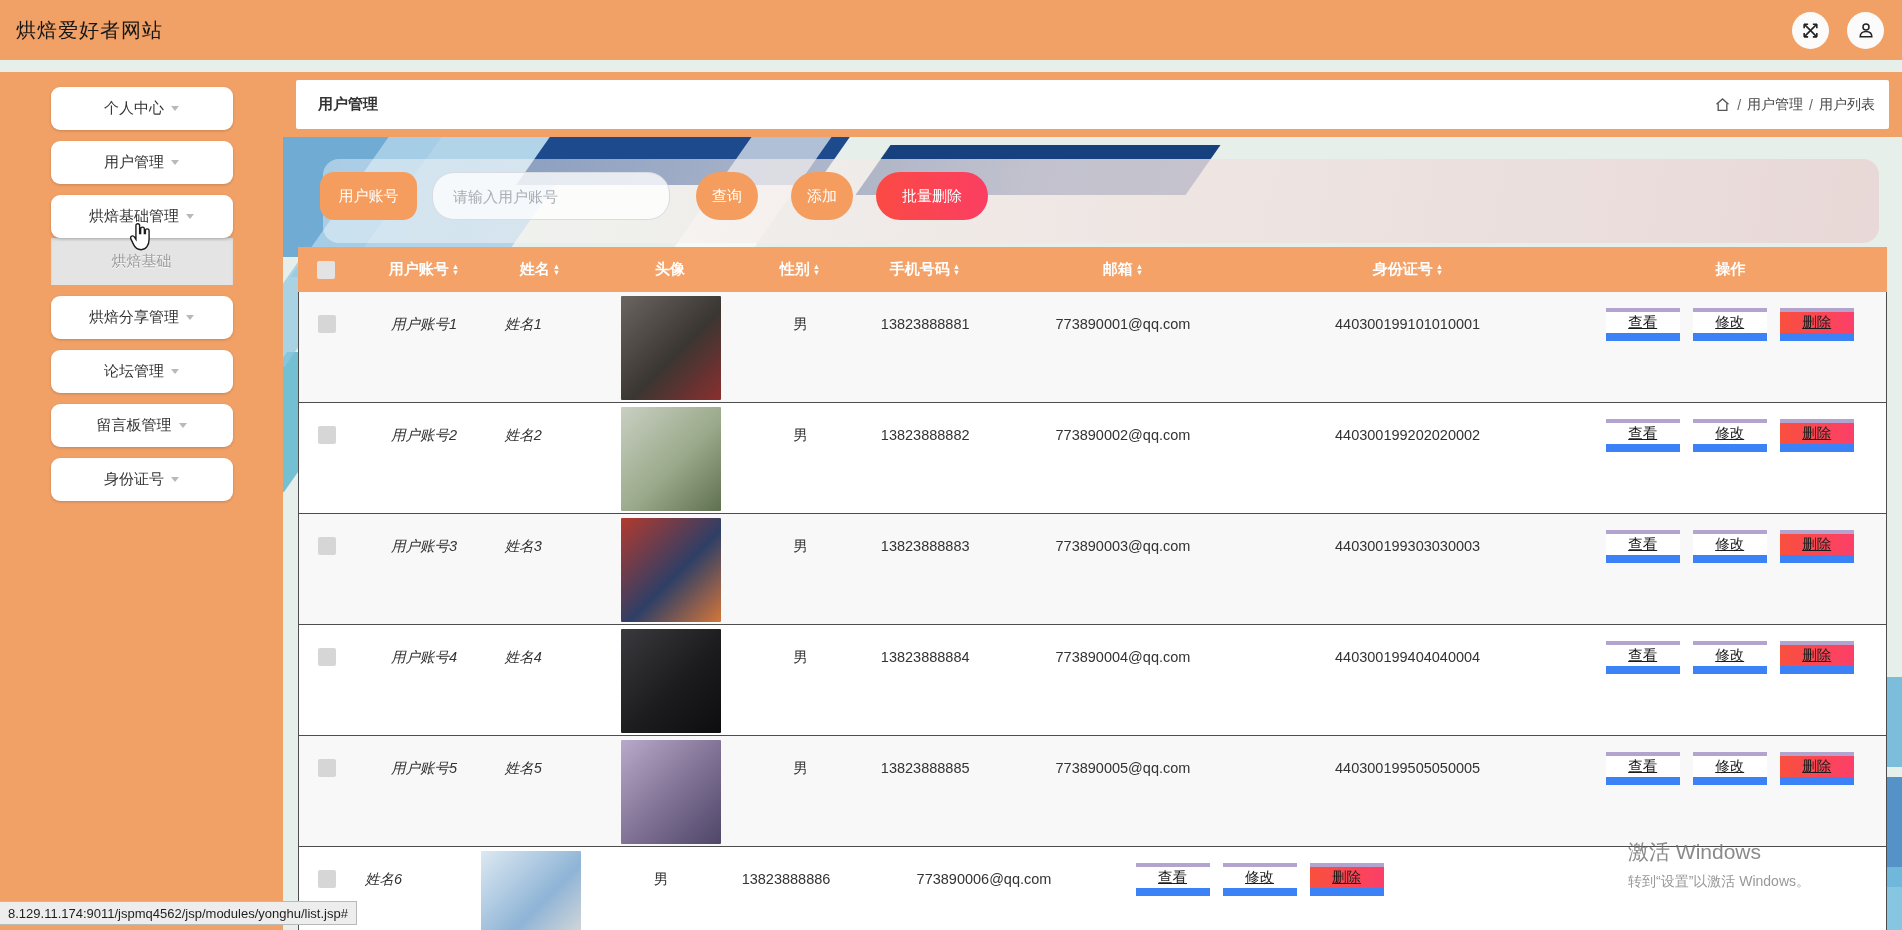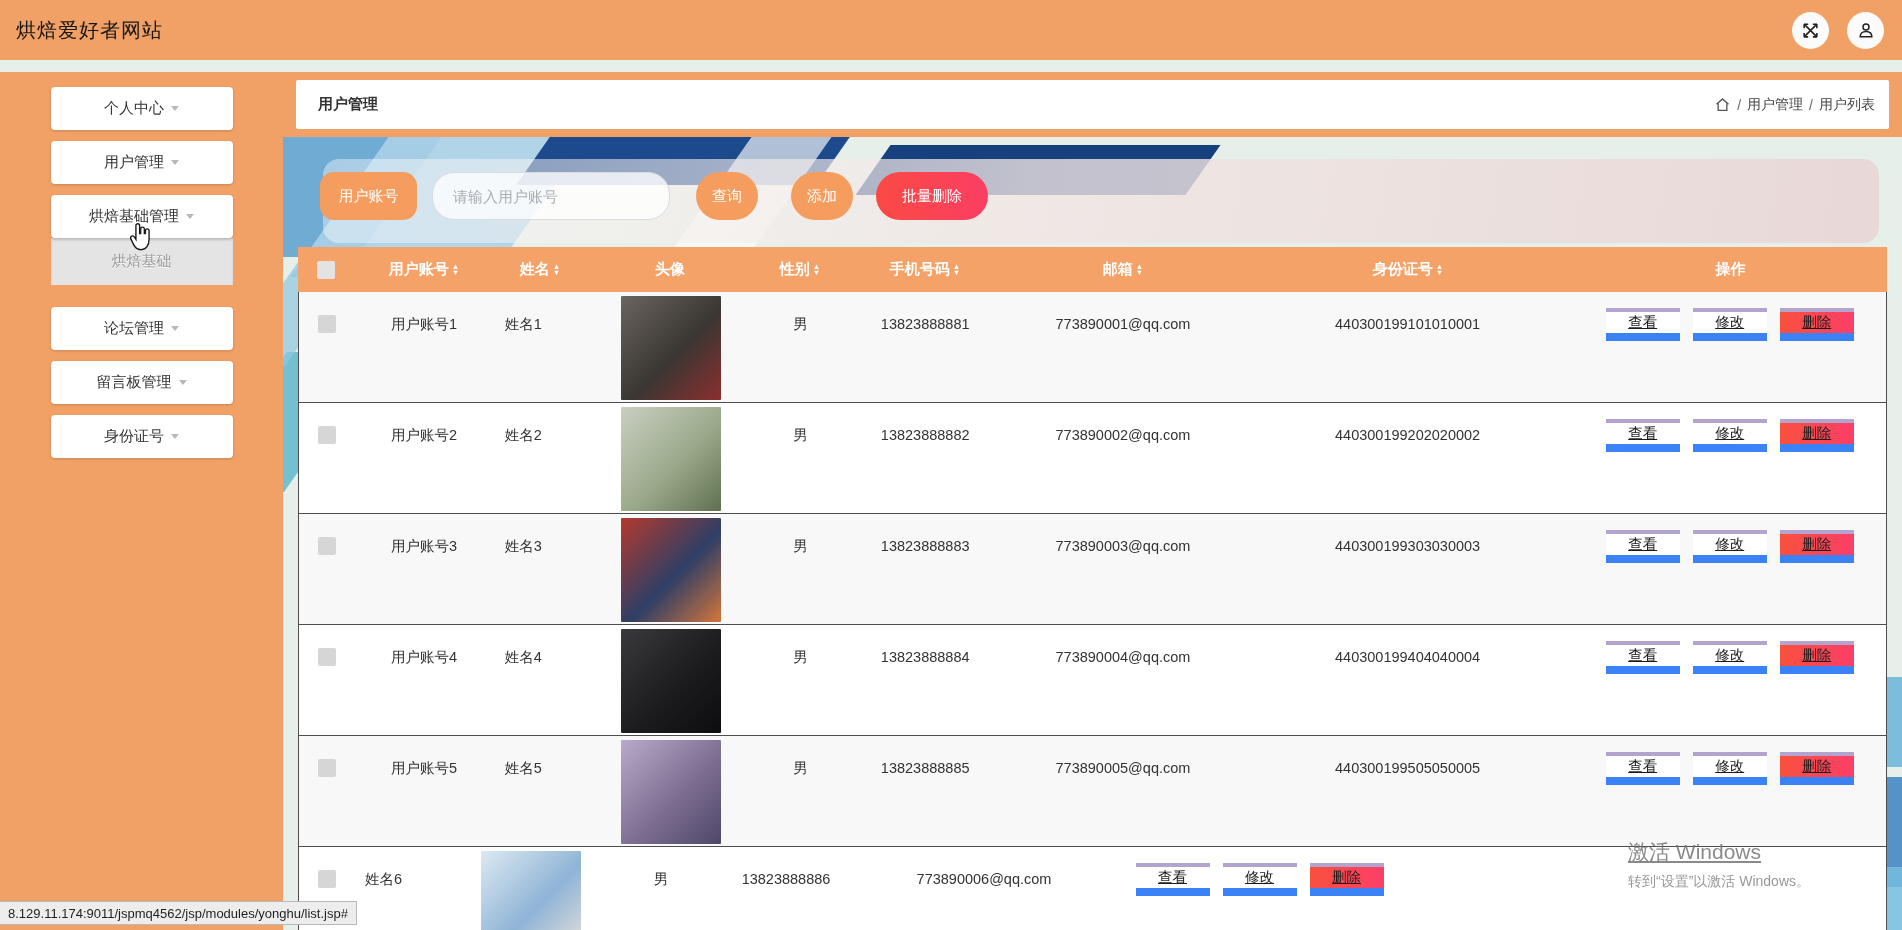--- a/index.html
+++ b/index.html
@@ -9,21 +9,21 @@
   
   .navbar { position:absolute; left:0; top:0; width:1902px; height:60px; background:#f2a166; display:flex; align-items:center; z-index:30; }
   .navbar-title { margin-left:16px; font-size:20px; color:#171717; letter-spacing:1px; }
   .navbar-right { position:absolute; right:18px; top:0; height:60px; display:flex; align-items:center; gap:18px; }
   .circle-btn { width:37px; height:37px; border-radius:50%; background:#fbfbfb; display:flex; align-items:center; justify-content:center; cursor:pointer; }
   .circle-btn svg { display:block; }
 
   
   .green-gap { position:absolute; left:0; top:60px; width:1902px; height:12px; background:#e6efe9; }
   .sidebar { position:absolute; left:0; top:72px; width:283px; height:858px; background:#f2a166; z-index:20; }
-  .menu-btn { position:relative; margin:0 auto; width:182px; height:43px; background:#ffffff; border-radius:4px; box-shadow:0 1px 3px rgba(0,0,0,.18); display:flex; align-items:center; justify-content:center; font-size:15px; color:#333; cursor:pointer; }
+  .menu-btn { position:relative; margin:0 auto; width:182px; height:43px; background:#ffffff; border-radius:9px; box-shadow:0 1px 3px rgba(0,0,0,.18); display:flex; align-items:center; justify-content:center; font-size:15px; color:#333; cursor:pointer; }
   .menu-caret { display:inline-block; margin-left:7px; width:0; height:0; border-left:4px solid transparent; border-right:4px solid transparent; border-top:5px solid #b9b9b9; }
   .submenu { margin:0 auto; width:182px; height:47px; background:#e4e4e4; box-shadow:inset 0 2px 3px rgba(0,0,0,.08); display:flex; align-items:center; justify-content:center; font-size:15px; color:#9b9b9b; text-shadow:0 1px 0 #fff; cursor:pointer; }
   .menu-gap { height:11px; }
 
   .cursor-icon { position:absolute; left:127px; top:222px; z-index:60; }
 
   
   .content-header { position:absolute; left:283px; top:72px; width:1619px; height:65px; background:#f2a166; z-index:10; }
   .crumb-card { position:absolute; left:13px; top:8px; width:1593px; height:49px; background:#fff; border-radius:2px; display:flex; align-items:center; }
   .page-title { margin-left:22px; font-size:15px; font-weight:bold; color:#333; }
@@ -60,36 +60,36 @@
   .table-wrap { position:absolute; left:298px; top:247px; width:1589px; z-index:15; }
   .thead { display:flex; align-items:center; height:45px; background:#f4a267; color:#fff; font-weight:bold; font-size:15px; }
   .tbody { border-left:1px solid #4d4d4d; border-right:1px solid #4d4d4d; background:#fff; }
   .trow { display:flex; align-items:flex-start; height:111px; border-bottom:1px solid #4d4d4d; background:#fff; position:relative; }
   .trow.odd { background:#f8f8f8; }
   .cell { display:flex; align-items:center; justify-content:center; text-align:center; font-size:14.5px; color:#333; }
   .thead .cell { font-size:15px; color:#fff; }
   .trow .cell { height:64px; }
   .c0{width:56px;} .c1{width:140px;} .c2{width:92px;} .c3{width:168px;} .c4{width:92px;}
   .c5{width:158px;} .c6{width:238px;} .c7{width:332px;} .c8{width:313px;}
-  .trow .c1, .trow .c2 { justify-content:flex-start; text-align:right; }
+  .trow .c1, .trow .c2 { justify-content:flex-start; text-align:right;font-style:italic; }
   .trow .c1 { padding-left:36px; }
   .trow .c2 { padding-left:10px; }
   .trow .c3 { height:111px; align-items:flex-start; padding-top:4px; }
   .checkbox { width:18px; height:18px; background:#d6d6d6; border-radius:2px; cursor:pointer; }
   .thead .checkbox { background:#e3e3e3; }
   .sort-icon { display:inline-flex; flex-direction:column; margin-left:3px; line-height:6px; font-size:7.5px; color:#fff; }
   .avatar { width:100px; height:104px; border-radius:1px; }
   .actions { display:flex; gap:13px; }
   .act-btn { min-width:74px; height:33px; padding:0 10px; background:#fff; border-top:4px solid #b3a4cf; border-bottom:8px solid #3b82f6; border-left:none; border-right:none; display:flex; align-items:center; justify-content:center; font-size:14.5px; color:#1c1c1c; text-decoration:underline; cursor:pointer; font-family:"Liberation Sans",sans-serif; }
   .act-btn.delete { background:linear-gradient(90deg,#f9503e 0%,#fc3f68 100%); }
 
   
   .statusbar { position:absolute; left:0; bottom:5px; height:24px; background:#ededed; border:1px solid #b9b9b9; border-left:none; display:flex; align-items:center; padding:0 8px; font-size:13px; color:#1f1f1f; z-index:50;justify-content:center; }
   .watermark { position:absolute; left:1628px; top:838px; z-index:40; color:rgba(117,117,117,.85); pointer-events:none; }
-  .watermark .wm1 { font-size:21px;text-decoration:underline; }
+  .watermark .wm1 { font-size:21px; }
   .watermark .wm2 { font-size:14px; margin-top:7px; color:rgba(117,117,117,.75); }
 </style>
 </head>
 <body>
 
 <div class="navbar">
   <div class="navbar-title">烘焙爱好者网站</div>
   <div class="navbar-right">
     <div class="circle-btn">
       <span>
@@ -124,20 +124,24 @@
         <span>用户管理</span>
         <span class="menu-caret"></span>
       </div>
       <div class="menu-gap"></div>
       <div class="menu-btn">
         <span>烘焙基础管理</span>
         <span class="menu-caret"></span>
       </div>
       <div class="submenu">烘焙基础</div>
       <div class="menu-gap"></div>
+      <div class="menu-btn">
+        <span>烘焙分享管理</span>
+        <span class="menu-caret"></span>
+      </div>
       <div class="menu-gap"></div>
       <div class="menu-btn">
         <span>论坛管理</span>
         <span class="menu-caret"></span>
       </div>
       <div class="menu-gap"></div>
       <div class="menu-btn">
         <span>留言板管理</span>
         <span class="menu-caret"></span>
       </div>

